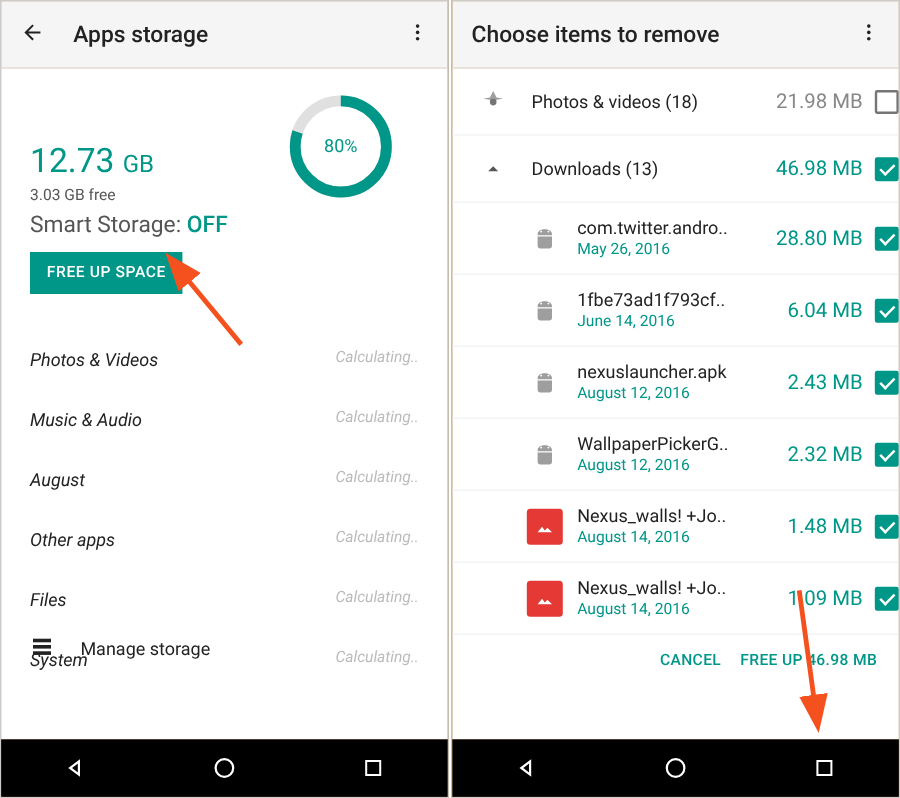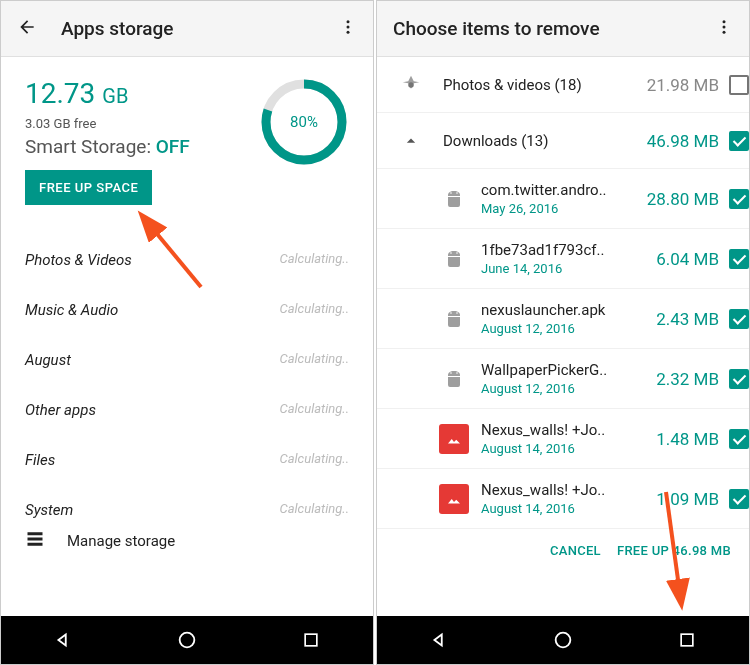--- a/index.html
+++ b/index.html
@@ -7,28 +7,28 @@
 .phone { width: 374px; height: 665px; border: 1px solid #ccc; background: #a16207; display: flex; flex-direction: column; position: relative; }
 .phone + .phone { margin-left: 2px; }
 
 .appbar { height: 56px; background: #f5f5f5; display: flex; align-items: center; padding: 0 16px; border-bottom: 1px solid #e0e0e0; }
 .appbar .title { font-size: 19px; color: #222; font-weight: 500; margin-left: 24px; flex: 1; }
 .appbar.no-back .title { margin-left: 0; }
 .content { flex: 1; overflow: hidden; background: #fff; position: relative; }
 
 .storage-top { padding: 20px 24px 10px 24px; display: flex; align-items: flex-start; }
 .storage-left { flex: 1; }
-.big-size { font-size: 28px; color: #009688; font-weight: 400; }
+.big-size { font-size: 28px; color: #009688; font-weight: 400; margin-top: 40px; }
 .big-size .unit { font-size: 20px; }
 .sub-line { font-size: 13px; color: #555; margin-top: 6px; }
 .smart-line { font-size: 19px; color: #555; margin-top: 4px; }
 .smart-off { color: #009688; font-weight: 500; }
 .free-btn { background: #009688; color: #fff; border: none; padding: 10px 14px; font-size: 13px; font-weight: 500; margin-top: 12px; cursor: pointer; letter-spacing: 0.5px; }
 
-.donut-wrap { width: 110px; display: flex; justify-content: flex-end; align-items: center; }
+.donut-wrap { width: 110px; display: flex; justify-content: flex-start; align-items: center; }
 .donut { width: 90px; height: 90px; position: relative; }
 .donut svg { transform: rotate(-90deg); }
 .donut-label { position: absolute; top: 0; left: 0; right: 0; bottom: 0; display: flex; align-items: center; justify-content: center; font-size: 15px; color: #009688; }
 
 .cat-list { margin-top: 20px; }
 .cat-row { display: flex; padding: 16px 24px; align-items: flex-start; font-style: italic; }
 .cat-name { flex: 1; font-size: 15px; color: #222; }
 .cat-status { font-size: 13px; color: #bbb; }
 
 .manage-row { position: absolute; bottom: 48px; left: 0; right: 0; display: flex; align-items: center; padding: 16px 24px; }

